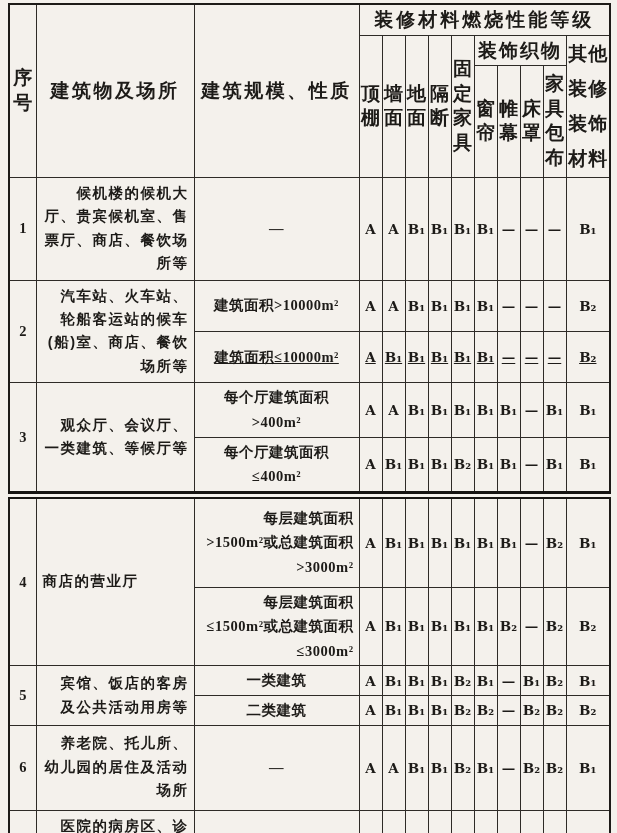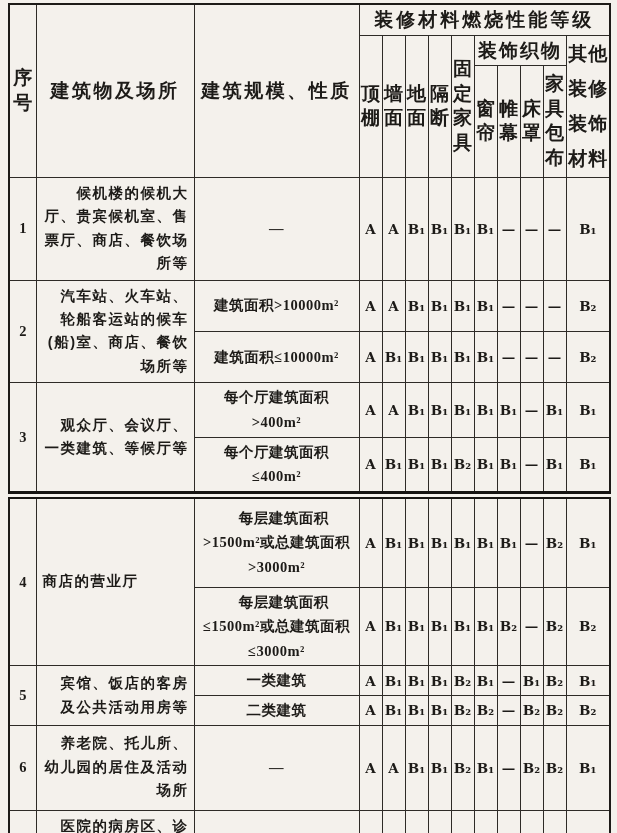--- a/index.html
+++ b/index.html
@@ -73,21 +73,21 @@
   }
   td.place-cell.short { text-align:left; text-indent:0; }
   td.scale-cell {
     font-size:14.5px;
     line-height:1.7;
     letter-spacing:0.5px;
     text-align:center;
     padding:2px 5px;
     font-family:"Liberation Serif","DejaVu Serif",sans-serif;
   }
-  td.scale-cell.long { text-align:center; text-indent:1em; }
+  td.scale-cell.long { text-align:right; text-indent:1em; }
   td.grade-cell {
     text-align:center;
     font-family:"DejaVu Serif","Liberation Serif",serif;
     font-size:13.5px;
     letter-spacing:0;
   }
 </style>
 </head>
 <body>
 
@@ -156,21 +156,21 @@
           <td class="grade-cell">A</td>
           <td class="grade-cell">B₁</td>
           <td class="grade-cell">B₁</td>
           <td class="grade-cell">B₁</td>
           <td class="grade-cell">B₁</td>
           <td class="grade-cell">—</td>
           <td class="grade-cell">—</td>
           <td class="grade-cell">—</td>
           <td class="grade-cell">B₂</td>
         </tr>
-        <tr class="data-row" style="height: 43px;">
+        <tr class="data-row" style="height: 43px; text-decoration: underline;">
           <td class="scale-cell">建筑面积≤10000m²</td>
           <td class="grade-cell">A</td>
           <td class="grade-cell">B₁</td>
           <td class="grade-cell">B₁</td>
           <td class="grade-cell">B₁</td>
           <td class="grade-cell">B₁</td>
           <td class="grade-cell">B₁</td>
           <td class="grade-cell">—</td>
           <td class="grade-cell">—</td>
           <td class="grade-cell">—</td>

